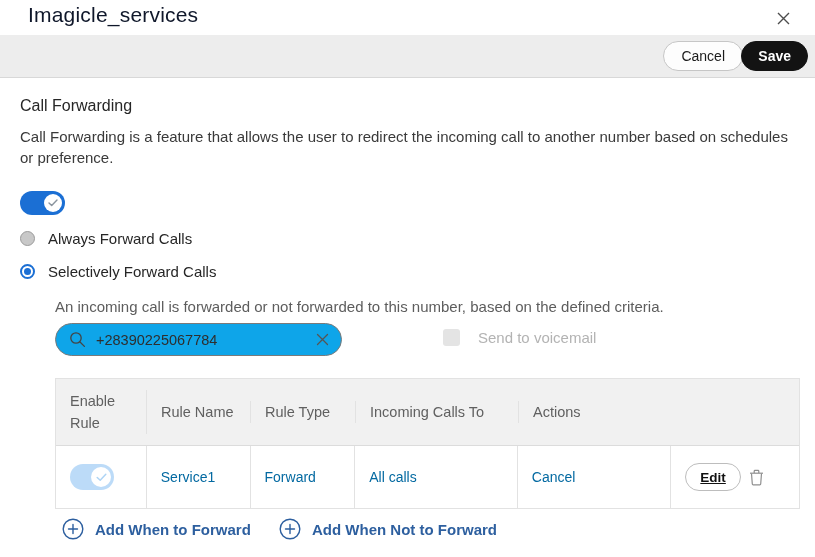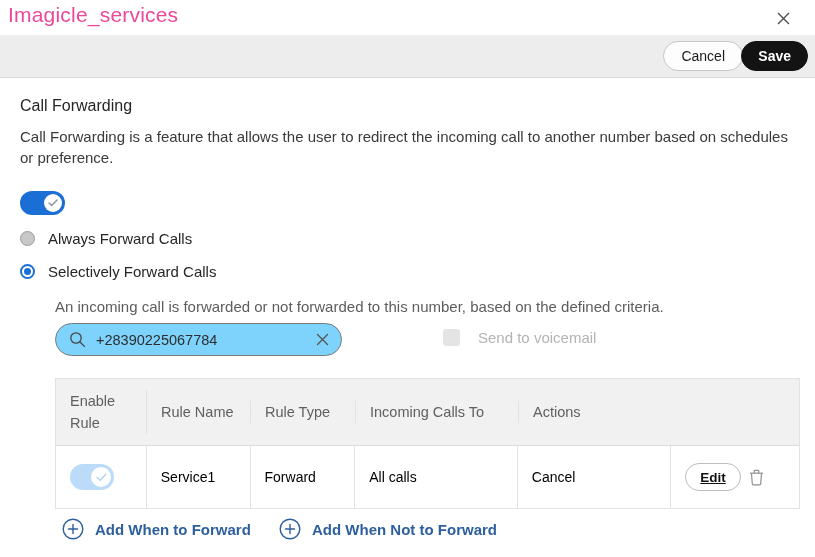--- a/index.html
+++ b/index.html
@@ -2,21 +2,21 @@
 <html><head>
 <meta charset="utf-8">
 <style>
   * { margin:0; padding:0; box-sizing:border-box; }
   html,body { width:815px; height:557px; }
   body {
     font-family:"Liberation Sans", sans-serif;
     background:#ffffff; position:relative; overflow:hidden; color:#2c2c2c;
   }
   
-  .modal-title { position:absolute; left:8px; top:3px; font-size:21px; font-weight:400; color:#ec4899; letter-spacing:.2px; }
+  .modal-title { position:absolute; left:28px; top:3px; font-size:21px; font-weight:400; color:#0f172a; letter-spacing:.2px; }
   .close-btn { position:absolute; left:773px; top:8px; width:20px; height:20px; display:flex; align-items:center; justify-content:center; cursor:pointer; background:none; border:none; }
   
   .toolbar { position:absolute; left:0; top:35px; width:815px; height:43px; background:#ededed; border-bottom:1px solid #d8d8d8; }
   .btn { height:30px; border-radius:15px; font-family:"Liberation Sans",sans-serif; font-size:14px; cursor:pointer; }
   .btn-cancel { position:absolute; right:72px; top:6px; padding:0 17px; background:#fdfdfd; border:1px solid #c6c6c6; color:#1b1b1b; }
   .btn-save { position:absolute; right:7px; top:6px; padding:0 16px; background:#131313; border:1px solid #131313; color:#ffffff; font-weight:700; }
   
   .section-title { position:absolute; left:20px; top:97px; font-size:16px; font-weight:400; color:#262626; }
   .section-desc { position:absolute; left:20px; top:126px; width:778px; font-size:15px; line-height:21px; color:#3a3a3a; }
   
@@ -26,38 +26,38 @@
   .radio-row { position:absolute; left:20px; display:flex; align-items:center; gap:13px; cursor:pointer; }
   .radio-row.r1 { top:230px; }
   .radio-row.r2 { top:263px; }
   .radio { width:15px; height:15px; border-radius:50%; flex:0 0 15px; }
   .radio.off { background:#c8c8c8; border:1px solid #9b9b9b; }
   .radio.on { background:#ffffff; border:2px solid #1b6fd4; position:relative; }
   .radio.on::after { content:""; position:absolute; left:2px; top:2px; width:7px; height:7px; border-radius:50%; background:#1b6fd4; }
   .radio-label { font-size:15px; color:#262626; }
   
   .hint { position:absolute; left:55px; top:298px; font-size:15px; color:#5d5d5d; }
-  .searchbox { position:absolute; left:55px; top:323px; width:287px; height:33px; border:1px solid #7a7a7a; border-radius:17px; background:#7dd3fc; display:flex; align-items:center; padding:0 12px 0 13px; }
+  .searchbox { position:absolute; left:55px; top:323px; width:287px; height:33px; border:1px solid #7a7a7a; border-radius:17px; background:#0ea5e9; display:flex; align-items:center; padding:0 12px 0 13px; }
   .searchbox input { flex:1; border:none; outline:none; font-family:"Liberation Sans",sans-serif; font-size:14.5px; color:#2e2e2e; margin-left:10px; background:transparent; min-width:0; }
   .clear-x { background:none; border:none; cursor:pointer; display:flex; padding:0; }
   .vm-row { position:absolute; left:443px; top:329px; display:flex; align-items:center; gap:18px; }
   .vm-check { width:17px; height:17px; border-radius:3px; background:#e4e4e4; }
   .vm-label { font-size:15px; color:#b3b3b3; }
   
   .rules-table { position:absolute; left:55px; top:378px; width:745px; border:1px solid #e2e2e2; }
   .tr { display:flex; }
   .tr.head { background:#f1f1f1; border-bottom:1px solid #dcdcdc; height:67px;align-items:center; }
   .tr.body { background:#ffffff; height:62px; }
   .cell { padding:0 10px 0 14px; display:flex; align-items:center; border-right:1px solid #e2e2e2; }
   .cell:last-child { border-right:none; }
   .tr .cell:nth-child(1){ width:91px; } .tr .cell:nth-child(2){ width:104px; }
   .tr .cell:nth-child(3){ width:105px; } .tr .cell:nth-child(4){ width:163px; }
   .tr .cell:nth-child(5){ width:154px; } .tr .cell:nth-child(6){ width:128px; }
   .th-text { font-size:14.5px; color:#606060; line-height:22px; }
-  .td-text { font-size:14px; color:#000000; }
+  .td-text { font-size:14px; color:#0369a1; }
   .row-toggle { width:44px; height:26px; border-radius:13px; background:#bcdbf8; position:relative; cursor:pointer; }
   .row-toggle .knob { position:absolute; right:3px; top:3px; width:20px; height:20px; border-radius:50%; background:#ffffff; display:flex; align-items:center; justify-content:center; }
   .btn-edit { height:28px; padding:0 14px; border-radius:14px; background:#ffffff; border:1px solid #bdbdbd; font-family:"Liberation Sans",sans-serif; font-size:13.5px; font-weight:700; color:#111111; cursor:pointer;text-decoration:underline; }
   .trash-btn { background:none; border:none; cursor:pointer; margin-left:8px; display:flex; padding:0; }
   
   .add-link { position:absolute; top:518px; display:flex; align-items:center; gap:11px; cursor:pointer; color:#2d5f9f; }
   .add-link.l1 { left:62px; } .add-link.l2 { left:279px; }
   .add-link .txt { font-size:15px; font-weight:700; color:#2d5f9f; }
 </style>
 </head>

